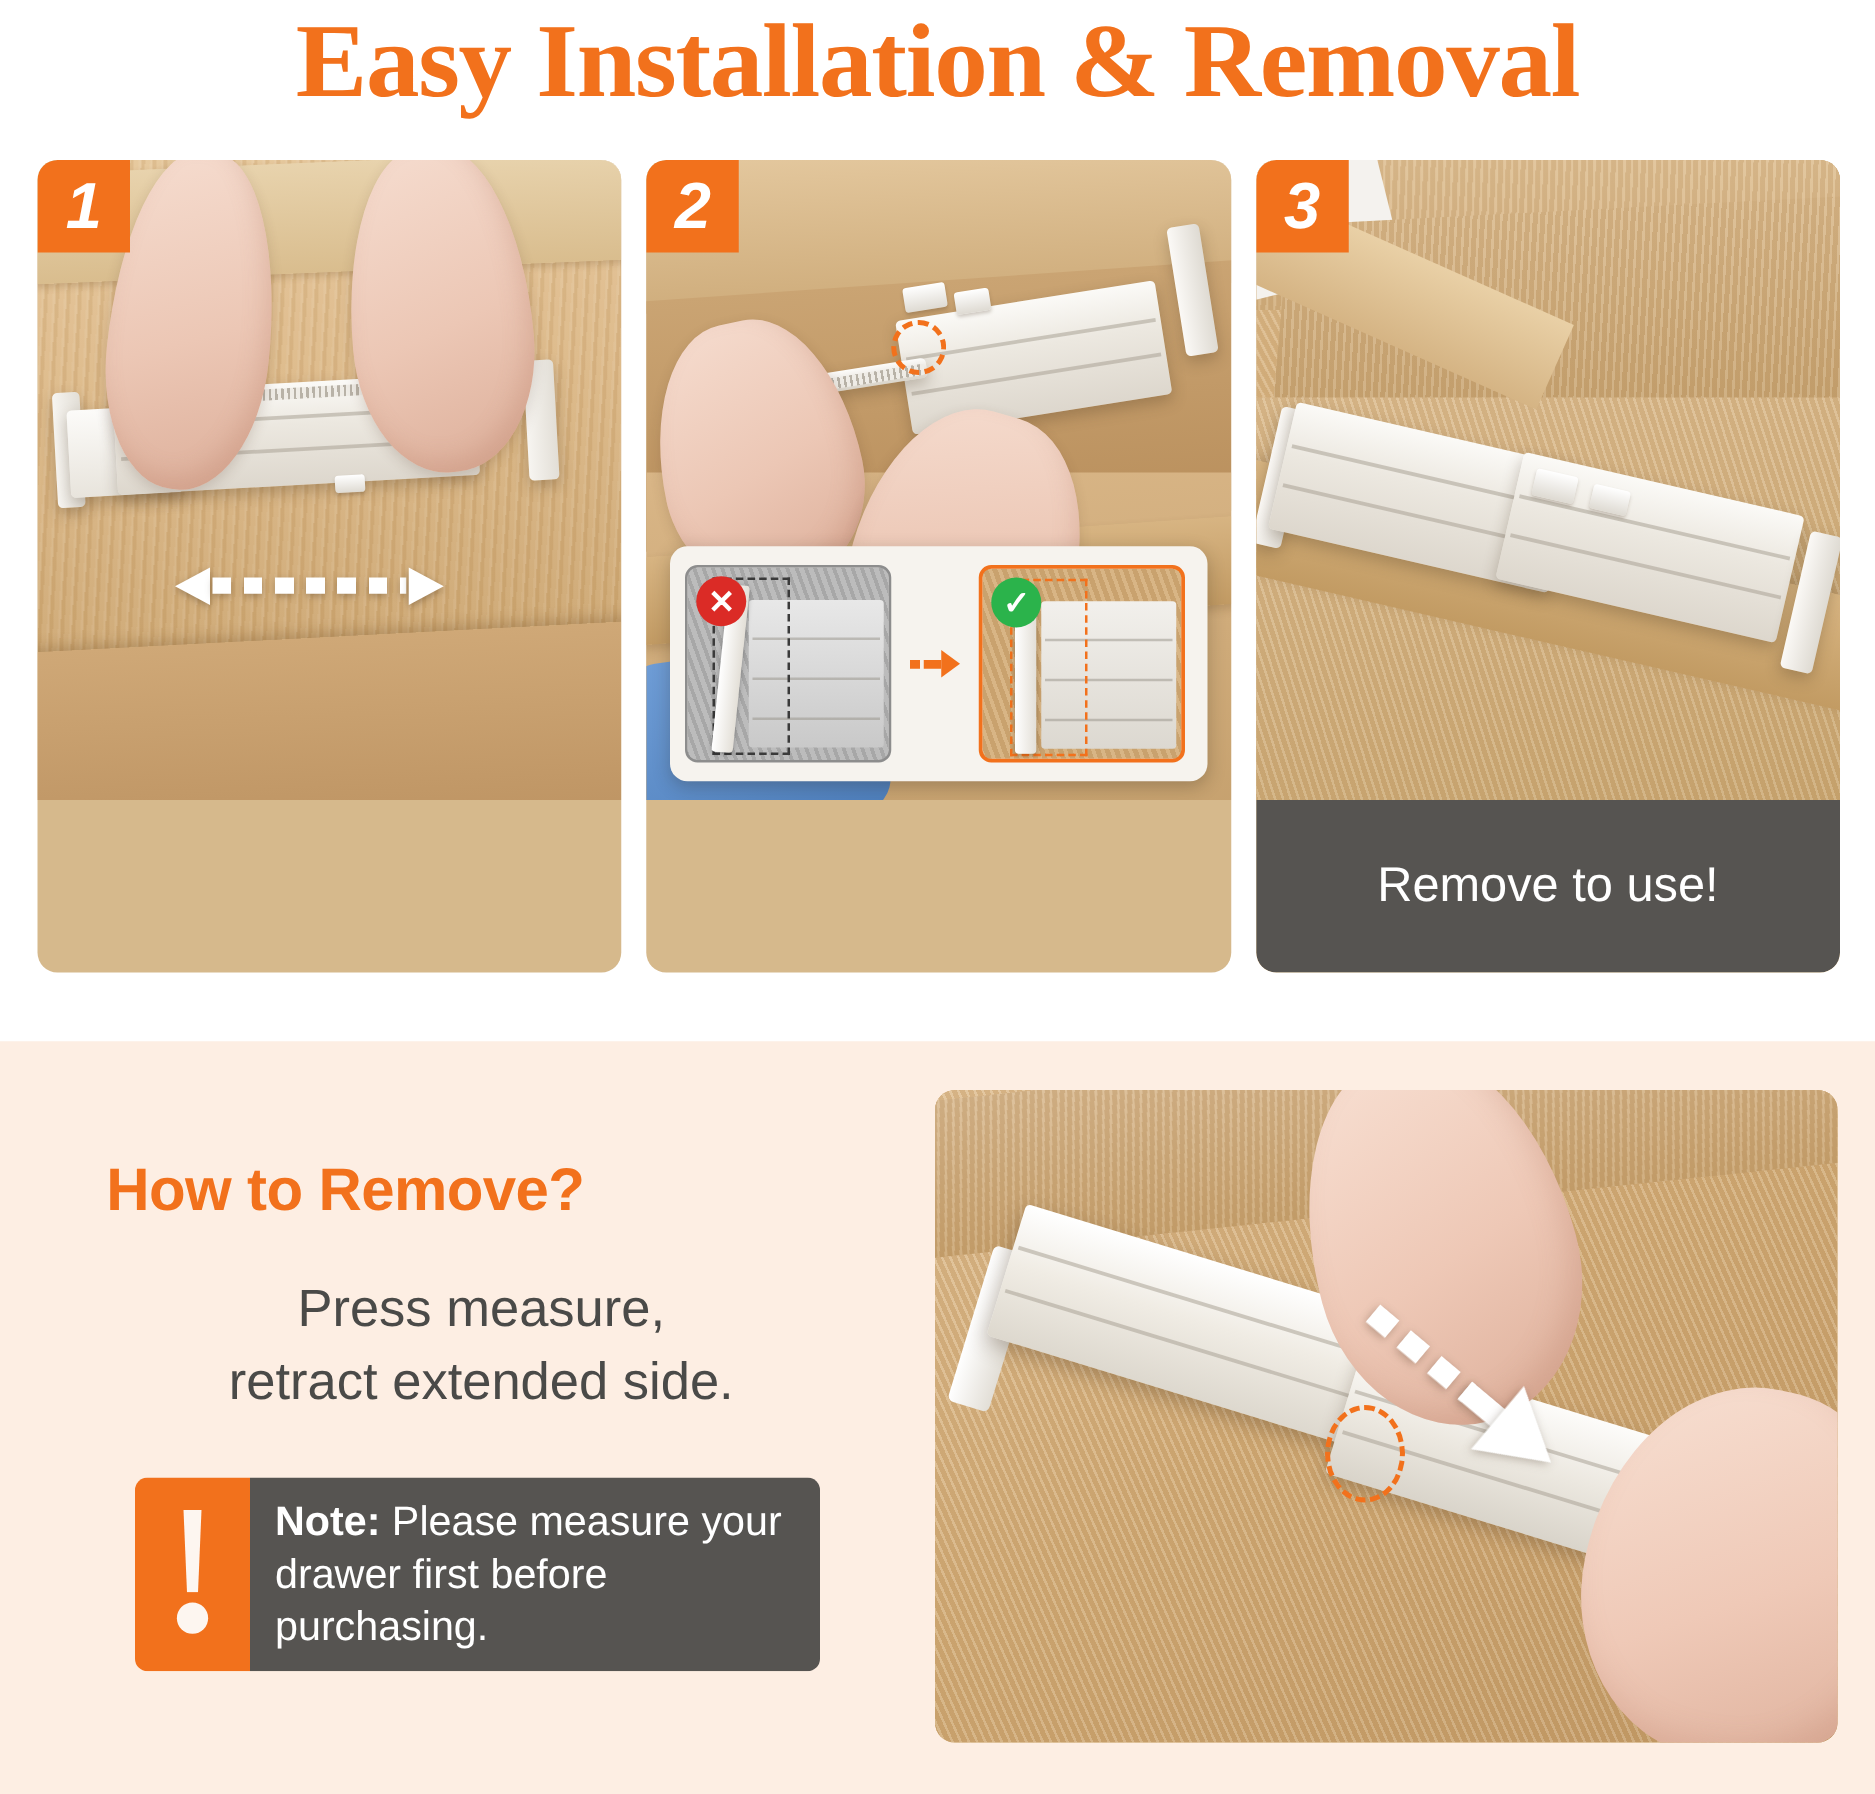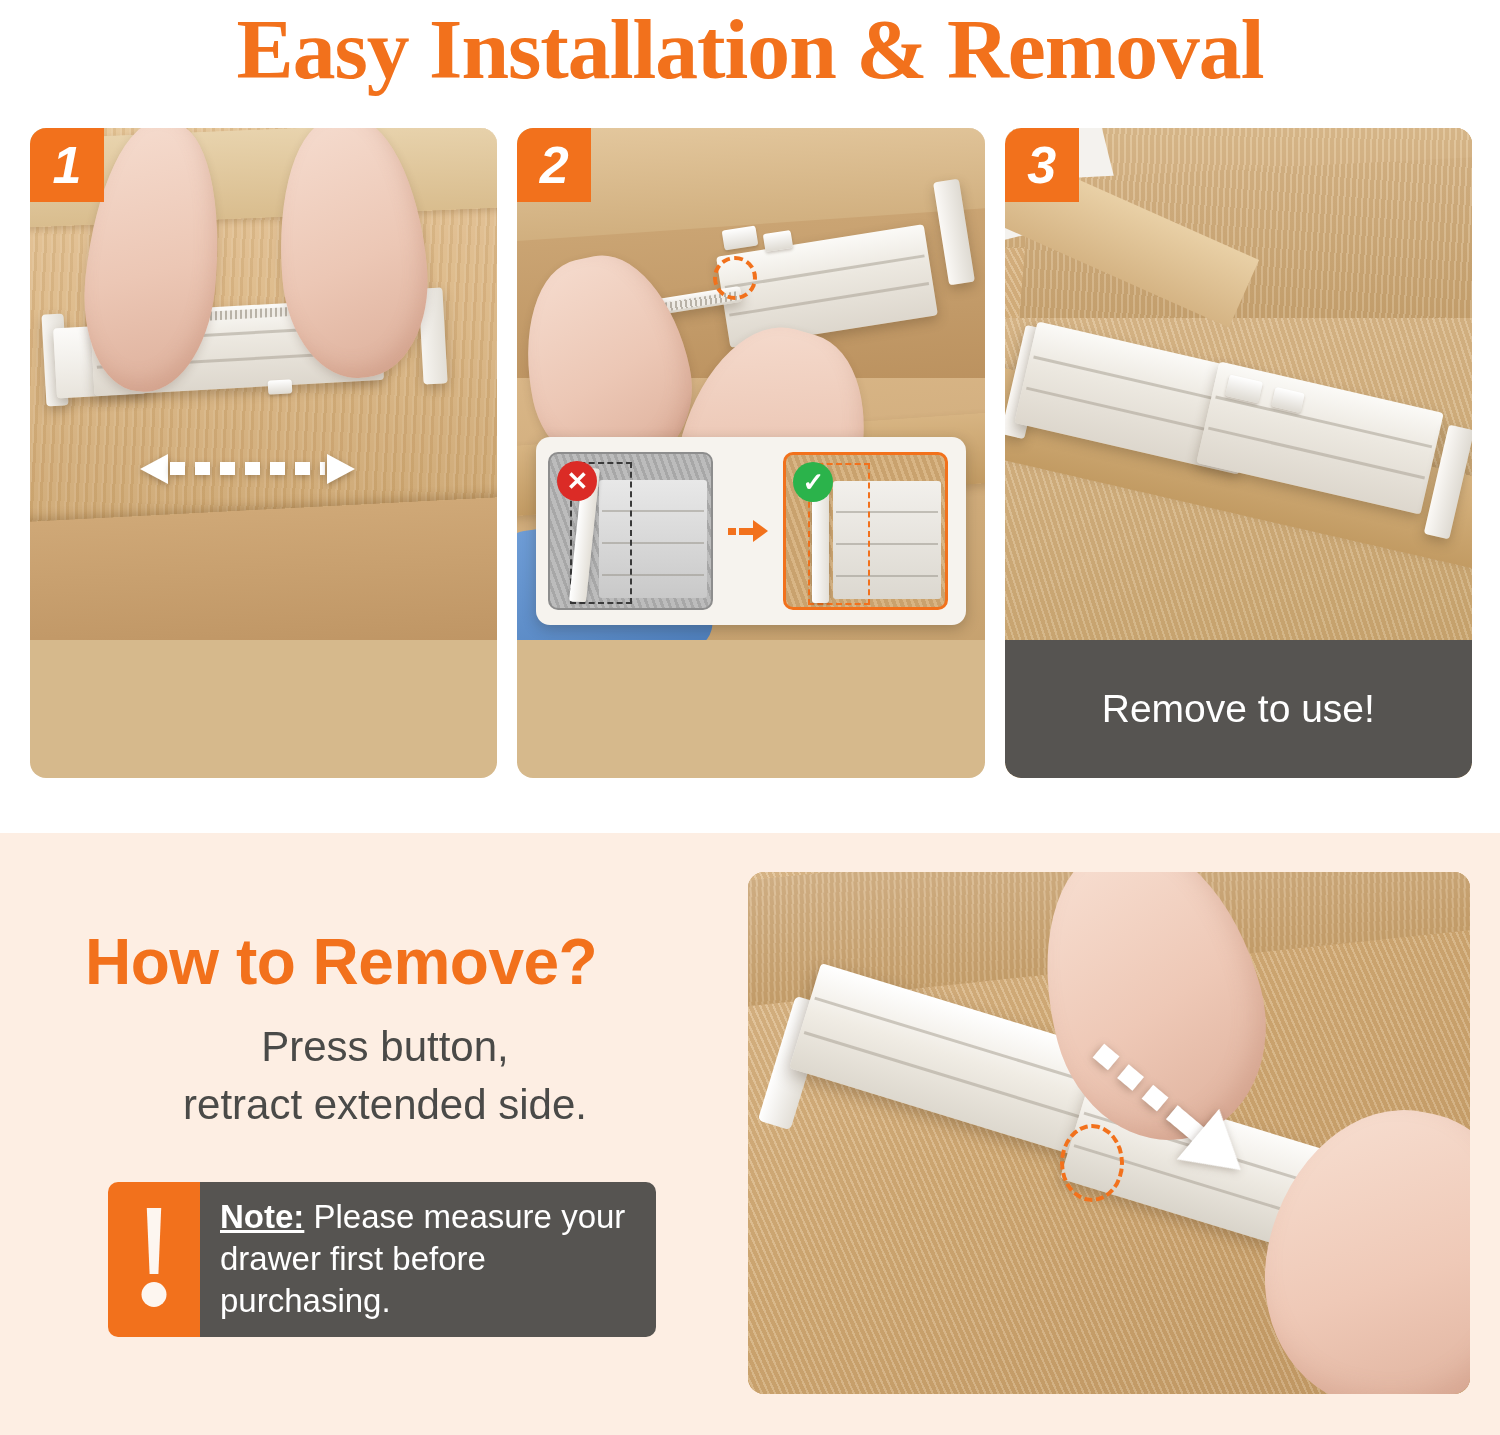--- a/index.html
+++ b/index.html
@@ -336,21 +336,21 @@
   .bottom-bg {
     position: absolute;
     left: 0; top: 833px;
     width: 1500px; height: 602px;
     background: #FDEEE3;
   }
   .remove-title {
     position: absolute;
     left: 85px; top: 925px;
     width: 600px;
-    font-size: 64px;
+    font-size: 48px;
     font-weight: bold;
     color: #F2711C;
     letter-spacing: -0.5px;
   }
   .remove-body {
     position: absolute;
     left: 85px; top: 1018px;
     width: 600px;
     text-align: center;
     font-size: 42px;
@@ -389,21 +389,21 @@
     border-radius: 50%;
   }
   .note-body {
     flex: 1 1 auto;
     background: #565451;
     color: #ffffff;
     padding: 14px 16px 14px 20px;
     font-size: 33px;
     line-height: 42px;
   }
-  .note-label { font-weight: bold; text-decoration: underline; }
+  .note-label { font-weight: bold; }
 
   
   .remove-photo {
     position: absolute;
     left: 748px; top: 872px;
     width: 722px; height: 522px;
     border-radius: 16px;
     overflow: hidden;
     background: #cfa972;
   }
@@ -602,21 +602,21 @@
         </div>
       </div>
       <div class="step-badge">3</div>
       <div class="caption">Remove to use!</div>
     </div>
   </div>
 
   <div class="bottom-bg"></div>
 
   <div class="remove-title">How to Remove?</div>
-  <div class="remove-body">Press button,
+  <div class="remove-body">Press measure,
 retract extended side.</div>
 
   <div class="note">
     <div class="note-icon">
       <div class="excl-bar"></div>
       <div class="excl-dot"></div>
     </div>
     <div class="note-body"><span class="note-label">Note:</span><span> Please measure your drawer first before purchasing.</span></div>
   </div>
 

